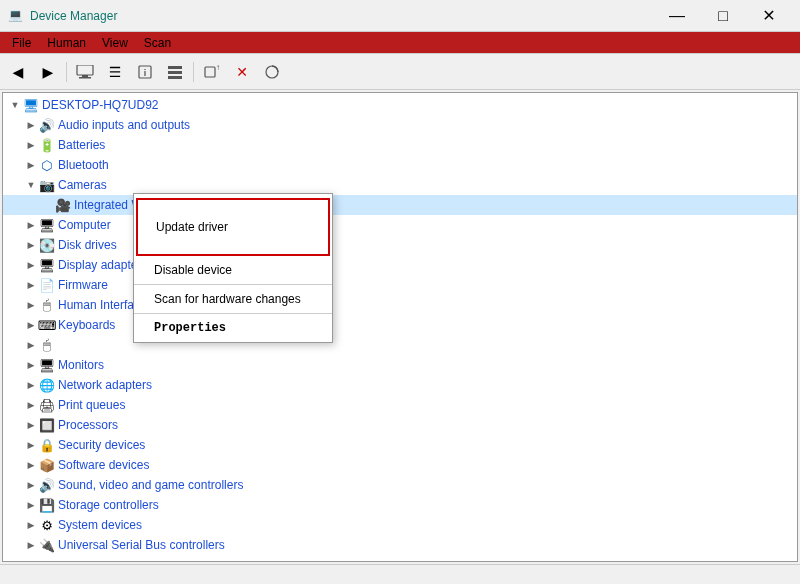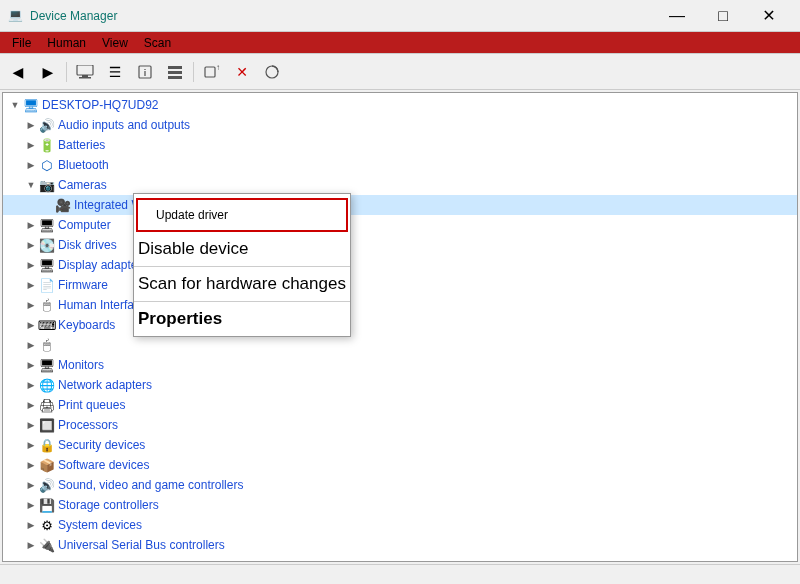--- a/index.html
+++ b/index.html
@@ -161,33 +161,34 @@
       top: 100px;
       left: 130px;
       background: #fff;
       border: 1px solid #999;
       box-shadow: 2px 2px 8px rgba(0,0,0,0.25);
       z-index: 100;
       min-width: 200px;
       padding: 2px 0;
     }
     .context-menu-item {
-      padding: 5px 4px;
+      padding: 5px 20px;
       cursor: pointer;
-      font-size: 17px;
+      font-size: 12px;
       color: #000;
     }
     .context-menu-item.highlighted {
       border: 2px solid #e00;
       font-weight: normal;
       margin: 0 2px;
       padding: 3px 18px;
     }
     .context-menu-item.bold {
       font-weight: bold;
+      font-family: Liberation Mono, monospace;
     }
     .context-menu-sep {
       height: 1px;
       background: #ccc;
       margin: 2px 0;
     }
 
     
     .status-bar {
       height: 24px;
@@ -404,21 +405,21 @@
     </div>
 
     <div class="tree-item indent-1">
       <span class="tree-toggle">▶</span>
       <span class="tree-icon">🔌</span>
       <span class="tree-label">Universal Serial Bus controllers</span>
     </div>
   </div>
 
   <div class="context-menu">
-    <div class="context-menu-item highlighted" style="border: 2px solid #cc0000; padding: 8px 18px; margin: 2px 2px; font-size: 12px;">
+    <div class="context-menu-item highlighted" style="border: 2px solid #cc0000; padding: 20px 18px; margin: 2px 2px; font-size: 12px;">
       <span>Update driver</span>
     </div>
     <div class="context-menu-item">
       <span>Disable device</span>
     </div>
     <div class="context-menu-sep"></div>
     <div class="context-menu-item">
       <span>Scan for hardware changes</span>
     </div>
     <div class="context-menu-sep"></div>

